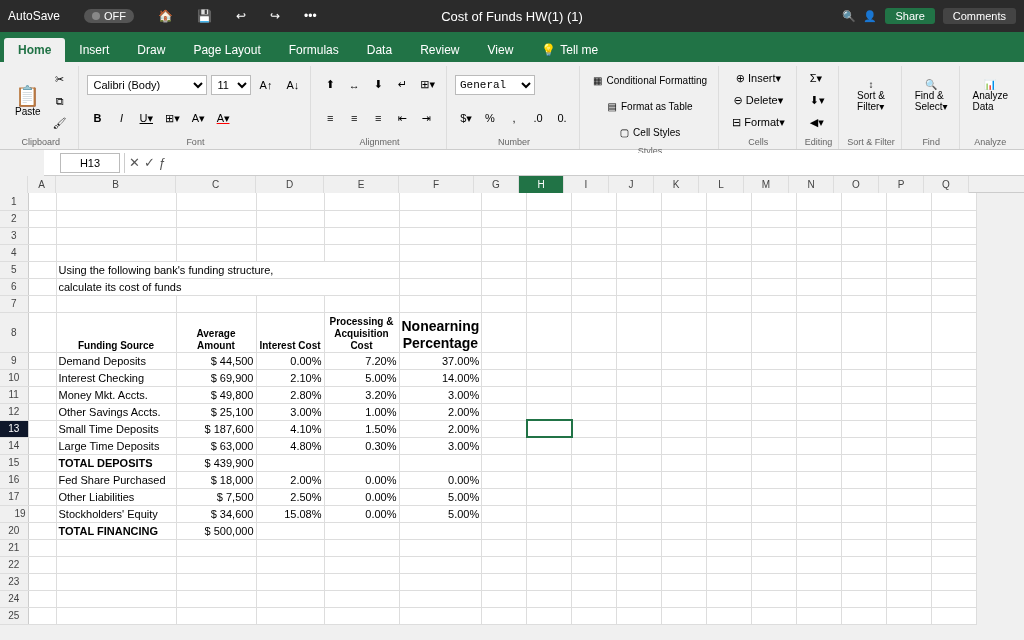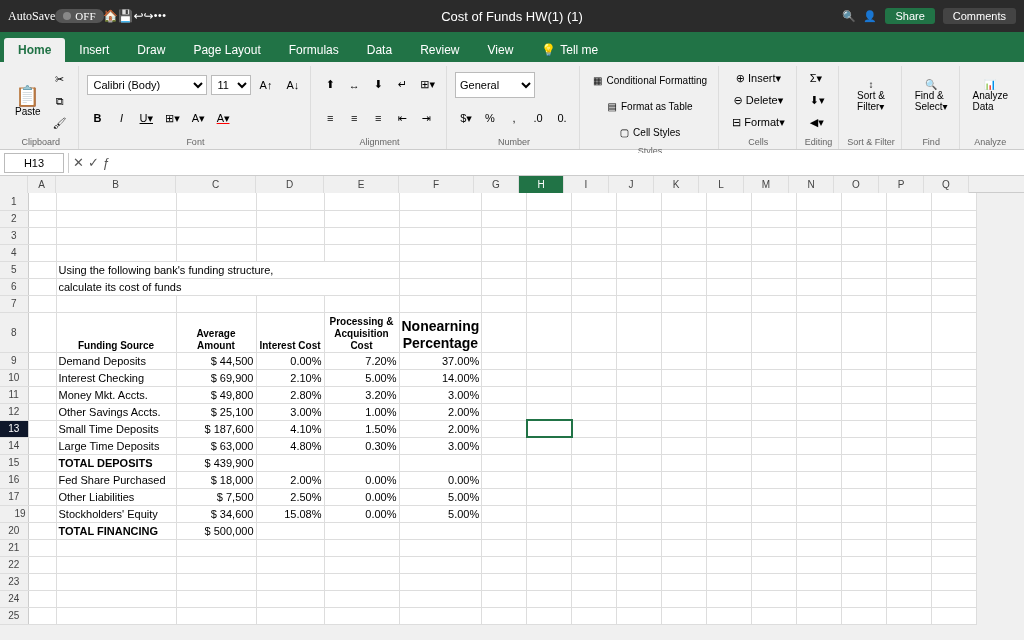--- a/index.html
+++ b/index.html
@@ -8,21 +8,21 @@
     
     #title-bar {
       height: 32px;
       background: #2b2b2b;
       display: flex;
       align-items: center;
       justify-content: space-between;
       padding: 0 8px;
       color: #fff;
     }
-    #title-bar .left { display: flex; align-items: center; gap: 0; font-size: 12px; font-family: Liberation Serif, serif; }
+    #title-bar .left { display: flex; align-items: center; gap: 24px; font-size: 12px; }
     #title-bar .center { font-size: 13px; color: #fff; font-weight: 500; position: absolute; left: 50%; transform: translateX(-50%); }
     #title-bar .right { display: flex; align-items: center; gap: 8px; }
     .autosave-badge { background: #555; border-radius: 10px; padding: 1px 8px; font-size: 11px; display: flex; align-items: center; gap: 4px; }
     .autosave-dot { width: 8px; height: 8px; background: #888; border-radius: 50%; }
 
     
     #ribbon-tabs {
       height: 30px;
       background: #217346;
       display: flex;
@@ -111,22 +111,23 @@
       padding: 0 2px;
     }
 
     
     #formula-bar {
       height: 26px;
       background: #fff;
       border-bottom: 1px solid #ccc;
       display: flex;
       align-items: center;
-      padding: 0 4px;
+      padding: 0 16px;
       gap: 4px;
+      margin-left: 44px;
     }
     .cell-ref-box {
       width: 60px;
       height: 20px;
       border: 1px solid #bbb;
       font-size: 11px;
       text-align: center;
       padding: 0 2px;
     }
     .formula-bar-divider { width: 1px; height: 20px; background: #ccc; }
@@ -296,21 +297,21 @@
       <div class="rb-btn-small">≡</div>
       <div class="rb-btn-small">≡</div>
       <div class="rb-btn-small">⇤</div>
       <div class="rb-btn-small">⇥</div>
     </div>
     <div class="ribbon-group-label">Alignment</div>
   </div>
 
   <div class="ribbon-group">
     <div class="ribbon-row">
-      <select style="height:26px;font-size:11px;border:1px solid #bbb;background:#fff;min-width:80px;">
+      <select style="height:20px;font-size:11px;border:1px solid #bbb;background:#fff;min-width:80px;font-family:Liberation Mono, monospace;">
         <option>General</option>
       </select>
     </div>
     <div class="ribbon-row" style="gap:2px;">
       <div class="rb-btn-small">$▾</div>
       <div class="rb-btn-small">%</div>
       <div class="rb-btn-small">,</div>
       <div class="rb-btn-small">.0</div>
       <div class="rb-btn-small">0.</div>
     </div>

